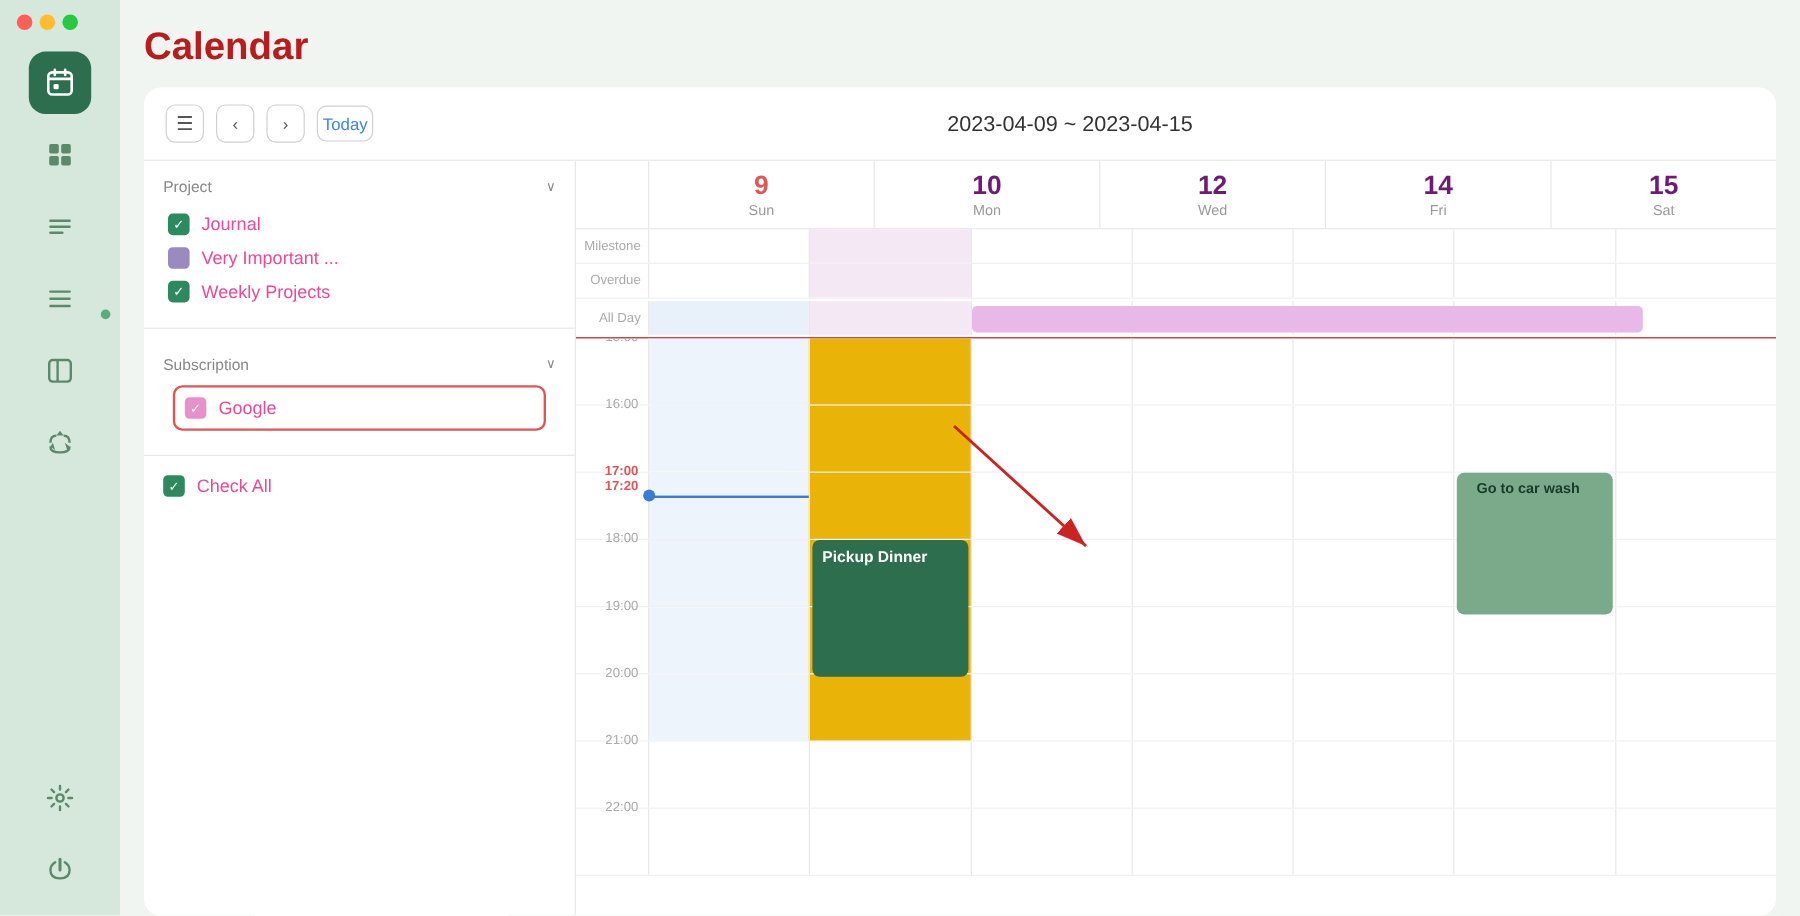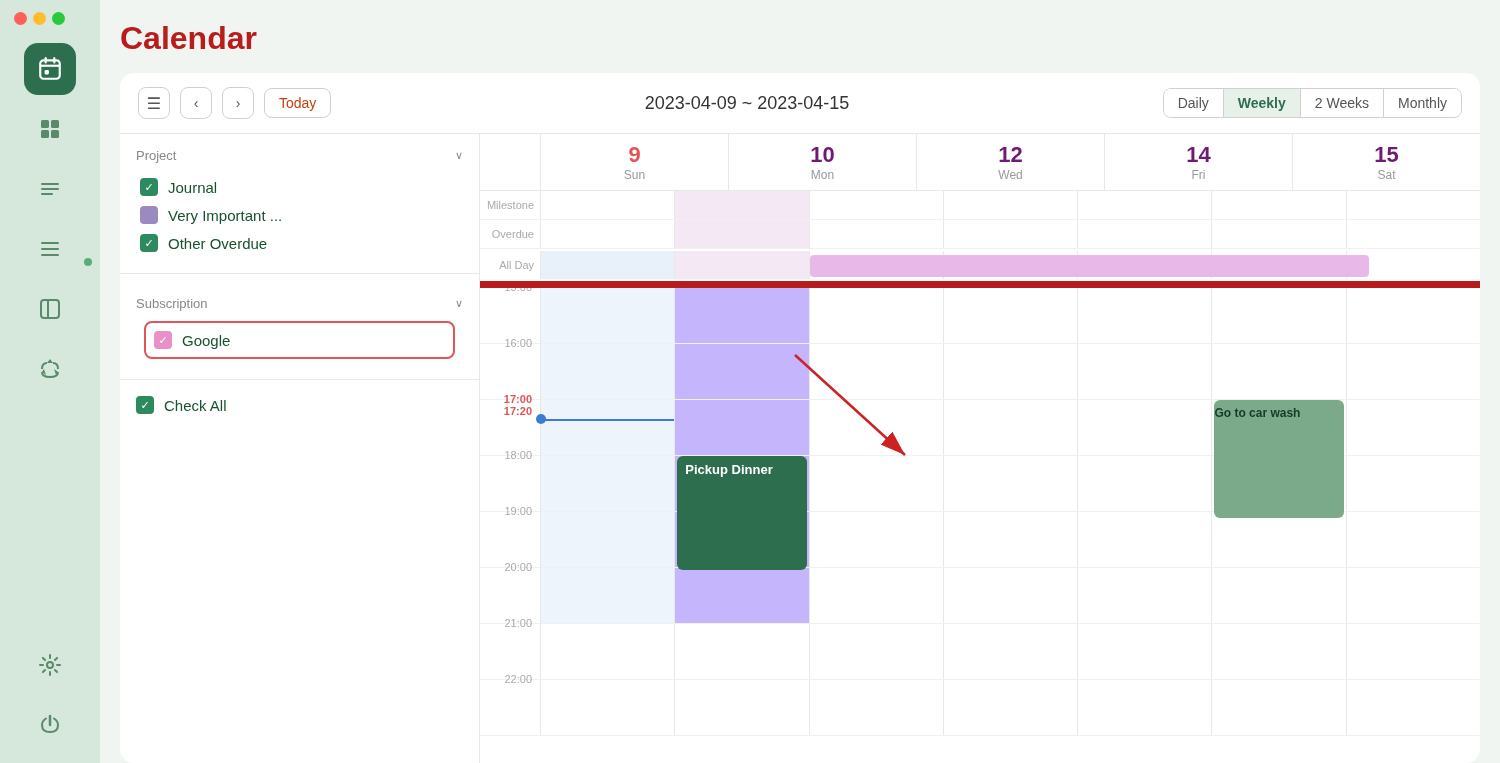--- a/index.html
+++ b/index.html
@@ -114,27 +114,27 @@
       display: flex;
       align-items: center;
       justify-content: center;
       font-size: 14px;
       color: #555;
     }
     .header-btn.menu-btn {
       font-size: 16px;
     }
     .today-btn {
-      padding: 6px 14px;
+      padding: 6px 4px;
       border: 1px solid #d0d0d0;
       border-radius: 8px;
       background: white;
       cursor: pointer;
       font-size: 14px;
-      color: #c2410c;
+      color: #3b82f6;
     }
     .date-range {
       font-size: 18px;
       font-weight: 500;
       color: #333;
       flex: 1;
       text-align: center;
     }
     .view-tabs {
       display: flex;
@@ -209,21 +209,21 @@
       align-items: center;
       justify-content: center;
       font-size: 11px;
       color: white;
     }
     .checkbox.checked-green { background: #2d8a5e; border-color: #2d8a5e; }
     .checkbox.checked-pink { background: #e891c8; border-color: #e891c8; }
     .checkbox.purple { background: #9b8abf; border-color: #9b8abf; }
     .project-name {
       font-size: 15px;
-      color: #14532d;
+      color: #ec4899;
     }
 
     .divider {
       height: 1px;
       background: #e8e8e8;
       margin: 8px 0;
     }
 
     
     .google-item-wrapper {
@@ -281,21 +281,21 @@
     }
     .day-num.today { color: #e05555; }
     .day-name {
       font-size: 12px;
       color: #999;
       font-weight: 400;
     }
 
     
     .special-rows {
-      border-bottom: 7px solid #b91c1c;
+      border-bottom: 1px solid #b91c1c;
     }
     .special-row {
       display: flex;
       min-height: 28px;
       border-bottom: 1px solid #f0f0f0;
     }
     .special-row:last-child { border-bottom: none; }
     .row-label {
       width: 60px;
       font-size: 11px;
@@ -340,21 +340,21 @@
     }
     .time-label.current {
       color: #e05555;
       font-weight: 600;
     }
     .time-cell {
       flex: 1;
       border-left: 1px solid #e8e8e8;
       position: relative;
     }
-    .time-cell.pink-bg { background: #c4b5fd; }
+    .time-cell.pink-bg { background: #eab308; }
     .time-cell.blue-bg { background: #eef4fc; }
 
     
     .event-pickup {
       position: absolute;
       background: #2d6e4e;
       border-radius: 6px;
       color: white;
       font-size: 13px;
       font-weight: 600;
@@ -365,21 +365,21 @@
       height: 116px;
       z-index: 2;
     }
     .event-carwash {
       position: absolute;
       background: #7aaa8a;
       border-radius: 6px;
       color: #1a3a2a;
       font-size: 12px;
       font-weight: 600;
-      padding: 6px 0;
+      padding: 6px 16px;
       left: 2px;
       right: 2px;
       top: 0;
       height: 118px;
       z-index: 2;
     }
 
     
     .current-time-dot {
       width: 10px;
@@ -492,26 +492,20 @@
   <div class="page-title">Calendar</div>
 
   <div class="calendar-container">
 
     <div class="calendar-header">
       <button class="header-btn menu-btn">☰</button>
       <button class="header-btn">‹</button>
       <button class="header-btn">›</button>
       <button class="today-btn">Today</button>
       <div class="date-range">2023-04-09 ~ 2023-04-15</div>
-      <div class="view-tabs">
-        <div class="view-tab">Daily</div>
-        <div class="view-tab active">Weekly</div>
-        <div class="view-tab">2 Weeks</div>
-        <div class="view-tab">Monthly</div>
-      </div>
     </div>
 
     <div class="calendar-body">
 
       <div class="left-panel">
 
         <div class="project-section">
           <div class="section-header">
             <span class="section-label">Project</span>
             <span class="chevron">∨</span>
@@ -519,21 +513,21 @@
           <div class="project-item">
             <div class="checkbox checked-green">✓</div>
             <span class="project-name">Journal</span>
           </div>
           <div class="project-item">
             <div class="checkbox purple"></div>
             <span class="project-name">Very Important ...</span>
           </div>
           <div class="project-item">
             <div class="checkbox checked-green">✓</div>
-            <span class="project-name">Other Overdue</span>
+            <span class="project-name">Weekly Projects</span>
           </div>
         </div>
 
         <div class="divider"></div>
 
         <div class="project-section">
           <div class="section-header">
             <span class="section-label">Subscription</span>
             <span class="chevron">∨</span>
           </div>

